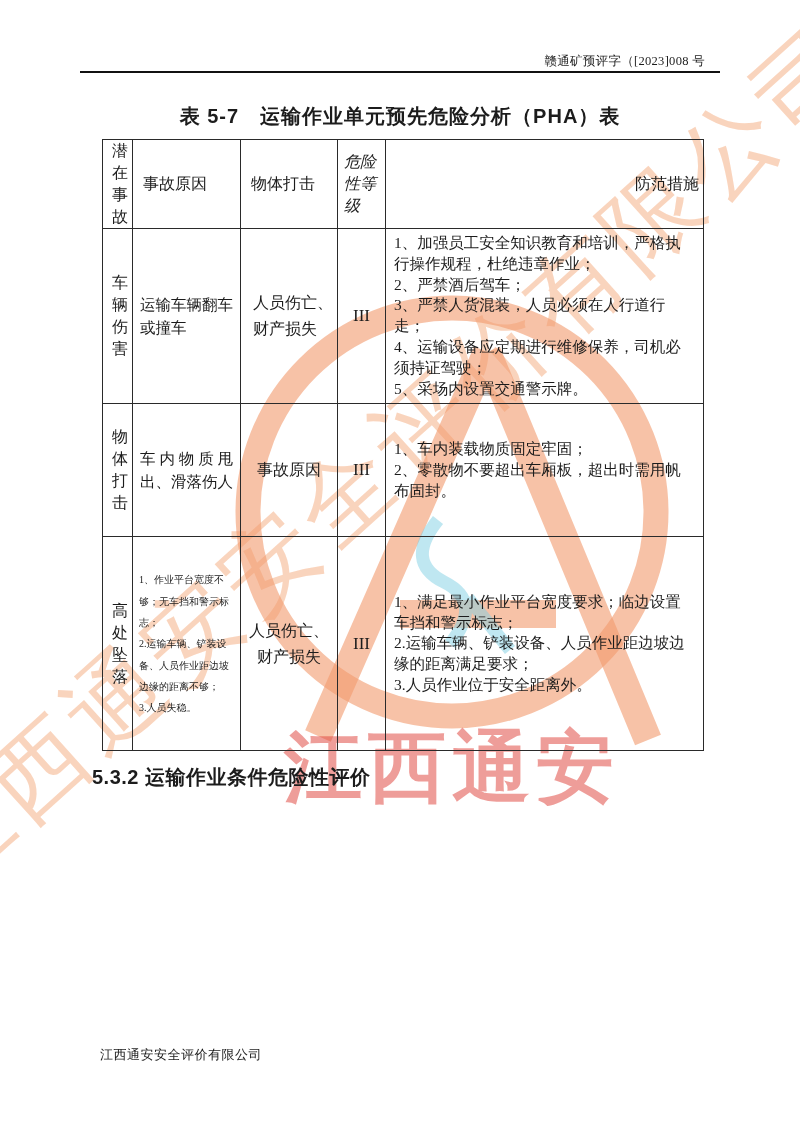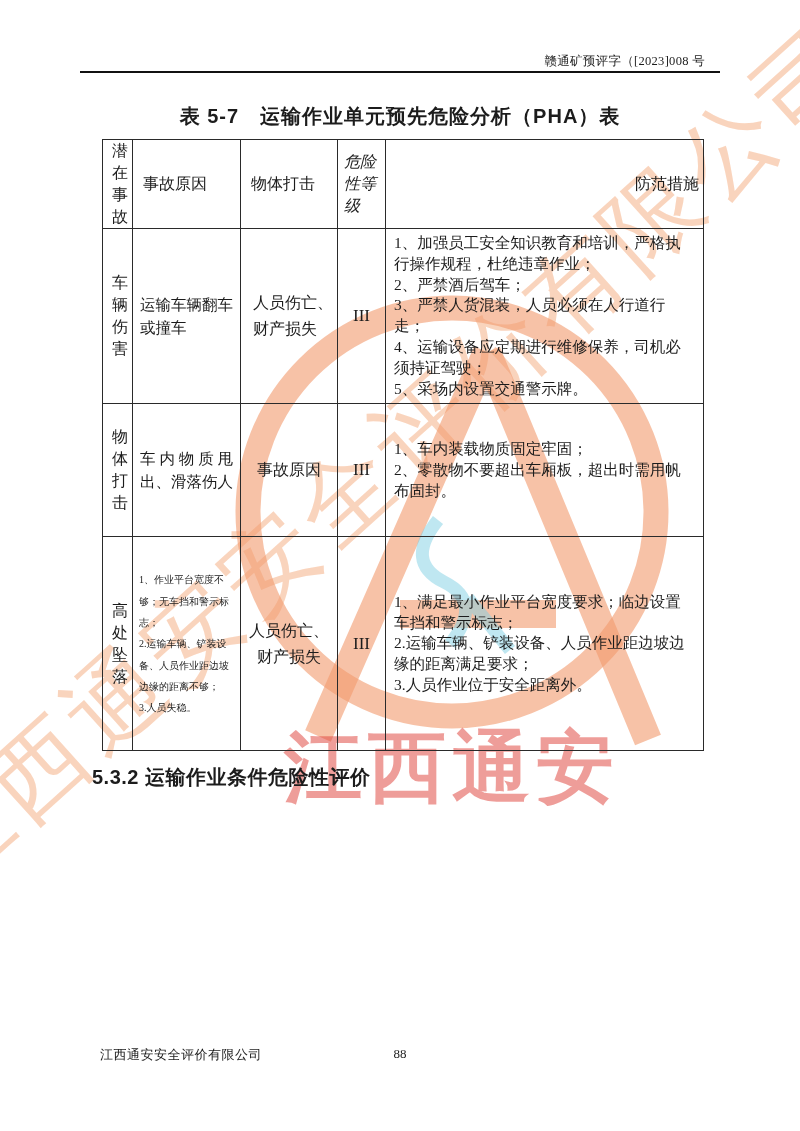--- a/index.html
+++ b/index.html
@@ -127,16 +127,15 @@
 2.运输车辆、铲装设备、人员作业距边坡边缘的距离满足要求；
 3.人员作业位于安全距离外。</td>
       </tr>
     </tbody>
       </table>
 
     <div class="sec-heading">5.3.2 运输作业条件危险性评价</div>
 
 
     <div class="ftr-company">江西通安安全评价有限公司</div>
-    <div class="ftr-page">88</div>
 
   </div>
 </div>
 
 </body></html>

